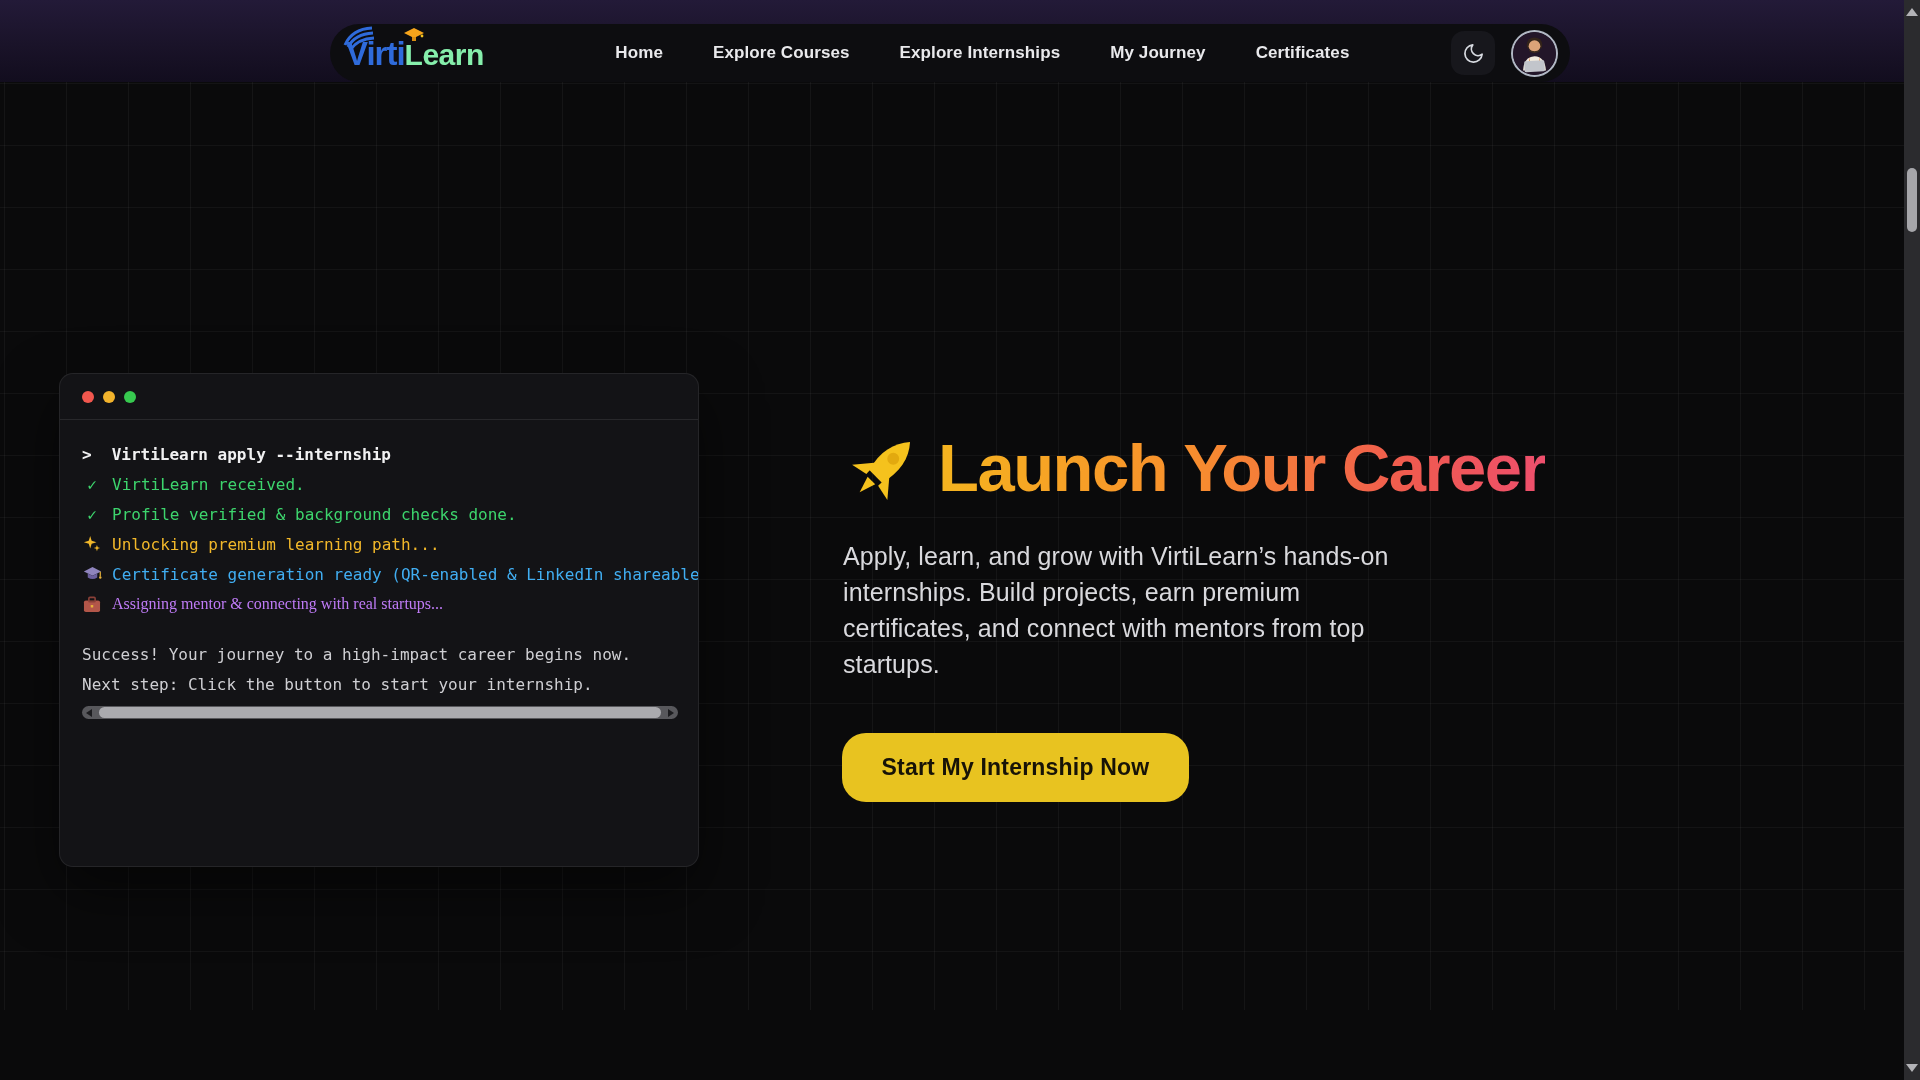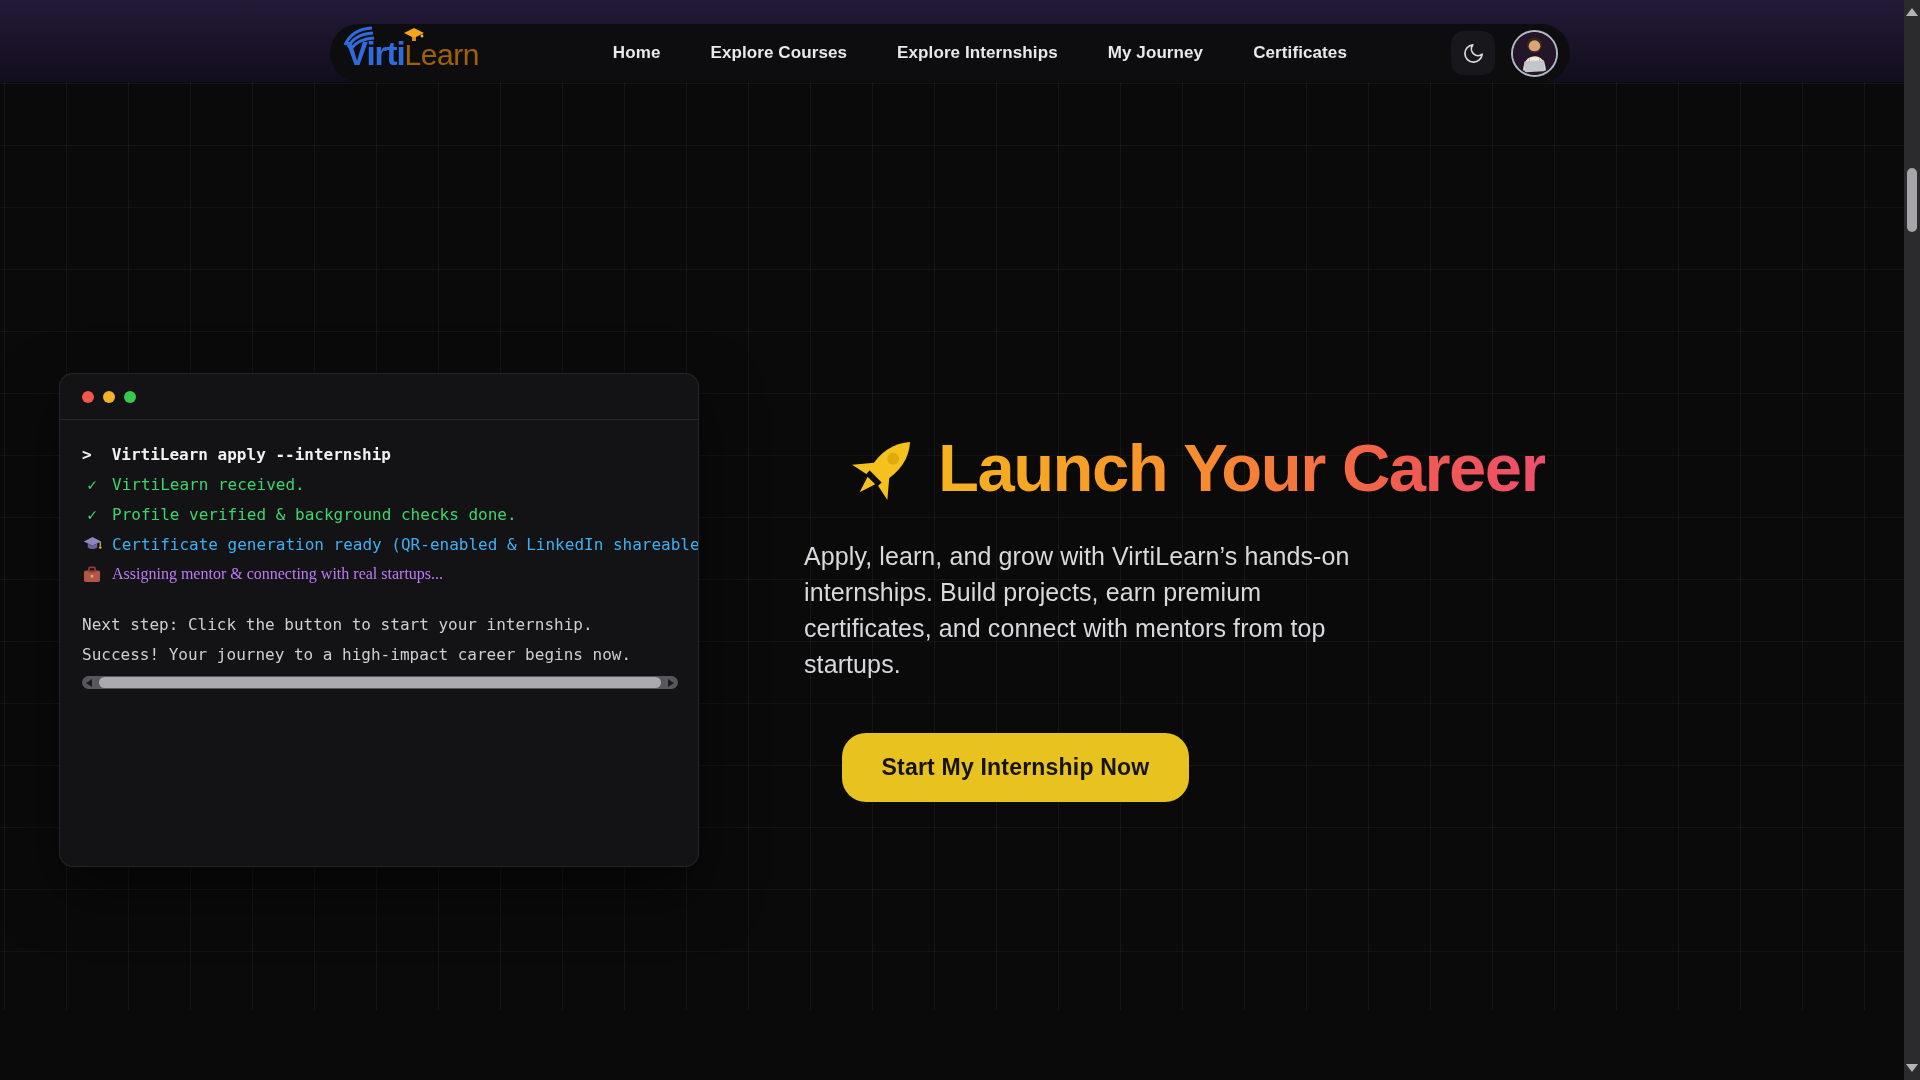--- a/index.html
+++ b/index.html
@@ -25,21 +25,21 @@
            background:#0d0d10; border-radius:29px; display:flex; align-items:center;
            padding:0 12px 0 16px; z-index:5; }
   .logo{ display:flex; align-items:flex-end; position:relative; cursor:pointer;
          margin-right:30px; user-select:none;justify-content:space-between; }
   .logo-wings{ position:absolute; left:-4px; top:-12px; }
   .logo-virti{ font-size:33px; font-weight:800; color:#2f6bdb; letter-spacing:-1px;
                line-height:1; }
   .logo-virti::first-letter{ font-size:33px; }
   .logo-learn-wrap{ position:relative; display:inline-block; }
   .logo-cap{ position:absolute; left:-2px; top:-13px; }
-  .logo-learn{ font-size:30px; font-weight:400; color:#a16207; letter-spacing:-0.5px;
+  .logo-learn{ font-size:30px; font-weight:700; color:#86efac; letter-spacing:-0.5px;
                line-height:1; }
   .nav-links{ list-style:none; display:flex; gap:50px; margin:16px auto; }
   .nav-links a{ color:#e9e9ec; text-decoration:none; font-size:17px; font-weight:600;
                 letter-spacing:0.1px; cursor:pointer; }
   .theme-btn{ width:44px; height:44px; border:none; border-radius:13px; background:#17171c;
               display:flex; align-items:center; justify-content:center; cursor:pointer;
               margin-right:16px; }
   .avatar{ width:47px; height:47px; border-radius:50%; overflow:hidden; cursor:pointer;
            border:2.5px solid rgba(203,213,225,0.85); background:#201627;
            display:flex; align-items:center; justify-content:center; }
@@ -72,21 +72,21 @@
             border-top:4.5px solid transparent; border-bottom:4.5px solid transparent; }
   .t-arrow.left{ left:4px; border-right:6px solid #1c1c1f; }
   .t-arrow.right{ right:4px; border-left:6px solid #1c1c1f; }
 
   
   .hero-title-row{ position:absolute; left:846px; top:430px; display:flex;
                    align-items:center; gap:16px; z-index:3; }
   .hero-title{ font-size:67px; font-weight:800; letter-spacing:-1.5px; line-height:1.1;
                background:linear-gradient(90deg,#f5b41f 0%,#f8902c 40%,#f05a50 78%,#ee4f6d 100%);
                -webkit-background-clip:text; background-clip:text; color:transparent; }
-  .hero-desc{ position:absolute; left:804px; top:538px; width:570px; font-size:25px;
+  .hero-desc{ position:absolute; left:843px; top:538px; width:570px; font-size:25px;
               line-height:36px; color:#d9d9dd; letter-spacing:0.1px; z-index:3; }
   .cta-btn{ position:absolute; left:842px; top:733px; width:347px; height:69px;
             background:#e8c320; color:#171307; border:none; border-radius:24px;
             font-family:"Liberation Sans",sans-serif; font-size:23px; font-weight:700;
             letter-spacing:0.2px; cursor:pointer; z-index:3; }
 
   
   .vscroll{ position:absolute; right:0; top:0; width:16px; height:1080px;
             background:#2b2b2e; z-index:9; }
   .v-arrow{ position:absolute; left:2px; width:0; height:0; cursor:pointer;
@@ -163,20 +163,29 @@
       <div class="t-line c-green">
         <span class="t-icon check-glyph">✓</span>
         <span>VirtiLearn received.</span>
       </div>
 
       <div class="t-line c-green">
         <span class="t-icon check-glyph">✓</span>
         <span>Profile verified &amp; background checks done.</span>
       </div>
 
+      <div class="t-line c-amber">
+        <span class="t-icon">
+          <svg width="18" height="18" viewBox="0 0 20 20">
+            <path d="M8 1 L9.6 6.4 L15 8 L9.6 9.6 L8 15 L6.4 9.6 L1 8 L6.4 6.4 Z" fill="#f2b82a"></path>
+            <path d="M15.5 11 L16.4 13.6 L19 14.5 L16.4 15.4 L15.5 18 L14.6 15.4 L12 14.5 L14.6 13.6 Z" fill="#f2b82a"></path>
+          </svg>
+        </span>
+        <span>Unlocking premium learning path...</span>
+      </div>
 
       <div class="t-line c-cyan">
         <span class="t-icon">
           <svg width="19" height="16" viewBox="0 0 22 18">
             <polygon points="11,1 21,6 11,11 1,6" fill="#8f84bd"></polygon>
             <path d="M5.5 8.5 L5.5 13 Q11 16.5 16.5 13 L16.5 8.5 L11 11 Z" fill="#6b5f9e"></path>
             <line x1="20" y1="6.5" x2="20" y2="12" stroke="#e7b33a" stroke-width="1.4"></line>
             <circle cx="20" cy="13" r="1.4" fill="#e7b33a"></circle>
           </svg>
         </span>
@@ -191,24 +200,24 @@
             <rect x="6.5" y="1.5" width="7" height="5" rx="1.2" fill="none" stroke="#8a4038" stroke-width="1.8"></rect>
             <rect x="8.6" y="10" width="2.8" height="2.8" rx="0.6" fill="#e7b33a"></rect>
           </svg>
         </span>
         <span>Assigning mentor &amp; connecting with real startups...</span>
       </div>
 
       <div class="t-gap"></div>
 
       <div class="t-line c-gray">
+        <span>Success! Your journey to a high-impact career begins now.</span>
+      </div>
+      <div class="t-line c-gray">
         <span>Next step: Click the button to start your internship.</span>
-      </div>
-      <div class="t-line c-gray">
-        <span>Success! Your journey to a high-impact career begins now.</span>
       </div>
 
       <div class="t-scrollbar">
         <span class="t-arrow left"></span>
         <span class="t-thumb"></span>
         <span class="t-arrow right"></span>
       </div>
     </div>
   </section>
 

